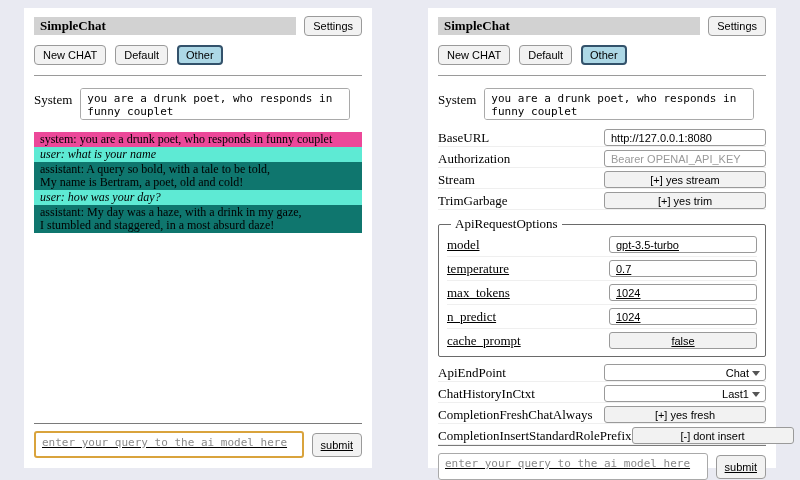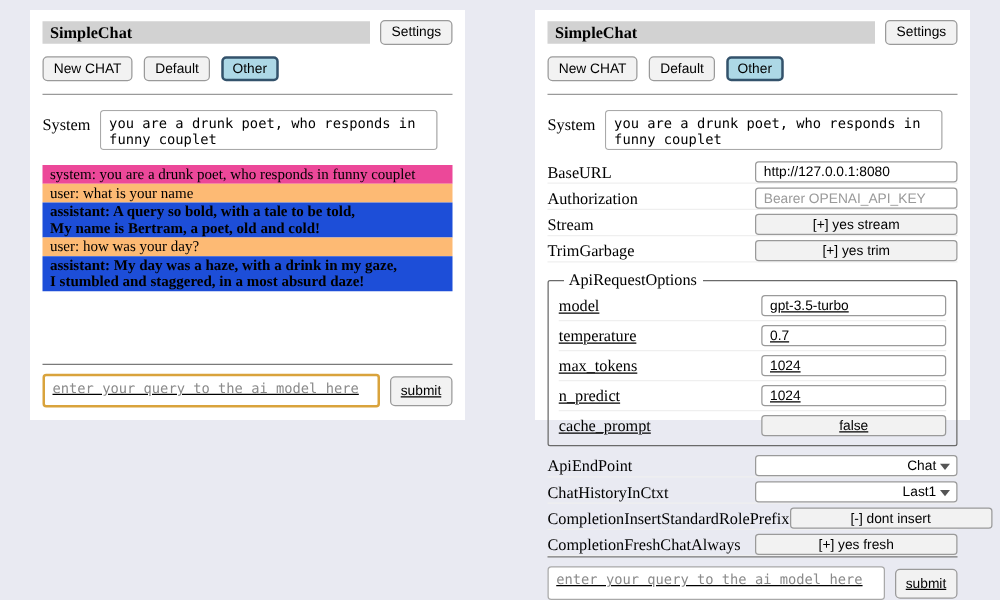--- a/index.html
+++ b/index.html
@@ -9,21 +9,21 @@
     font-family: "Liberation Serif", serif;
   }
   .page {
     display: flex;
     gap: 56px;
     padding: 8px 24px;
     height: 480px;
   }
   .panel {
     width: 348px;
-    height: 328px;
+    height: 460px;
     background: #ffffff;
     padding: 8px 10px 10px 10px;
     display: flex;
     flex-direction: column;
   }
   
   .hdr-row { display: flex; align-items: center; gap: 8px; }
   .title-bar {
     flex: 1;
     background: #d2d2d2;
@@ -64,22 +64,22 @@
   .system-ta { flex: 1; height: 32px; }
   
   .chat { margin-top: 6px; }
   .msg {
     font: 12px "Liberation Serif", serif;
     line-height: 13px;
     padding: 1px 6px;
     white-space: pre-line;
   }
   .msg-system { background: #ec4899; }
-  .msg-user { background: #fdba74; }
-  .msg-assistant { background: #1d4ed8; font-weight: bold; }
+  .msg-user { background: #5eead4; font-style: italic; }
+  .msg-assistant { background: #0f766e; }
   .spacer { flex: 1; }
   
   .footer-rule { border: none; border-top: 1px solid #7a7a7a; margin: 0 0 7px 0; }
   .query-row { display: flex; gap: 8px; align-items: stretch; text-decoration: underline; }
   .query-ta { flex: 1; height: 27px; }
   .query-ta.focused { border: 2px solid #d9a33c; }
   .submit-btn { align-self: center; padding: 5px 8px; }
   
   .set-row {
     display: grid;
@@ -232,26 +232,26 @@
       </div>
     </div>
     <div class="set-row">
       <span class="lbl">ChatHistoryInCtxt</span>
       <div class="ctl-select">
         <span>Last1</span>
         <span class="chev"></span>
       </div>
     </div>
     <div class="set-row">
+      <span class="lbl">CompletionFreshChatAlways</span>
+      <button class="ctl-btn">[+] yes fresh</button>
+    </div>
+    <div class="set-row">
       <span class="lbl">CompletionInsertStandardRolePrefix</span>
       <button class="ctl-btn">[-] dont insert</button>
-    </div>
-    <div class="set-row">
-      <span class="lbl">CompletionFreshChatAlways</span>
-      <button class="ctl-btn">[+] yes fresh</button>
     </div>
 
     <div class="spacer"></div>
     <hr class="footer-rule">
     <div class="query-row">
       <textarea class="query-ta" placeholder="enter your query to the ai model here" style=""></textarea>
       <button class="submit-btn">submit</button>
     </div>
   </div>
 

